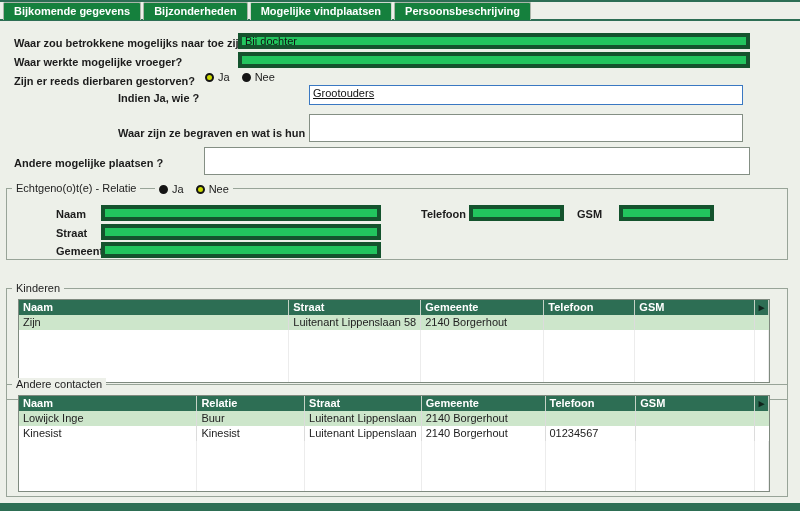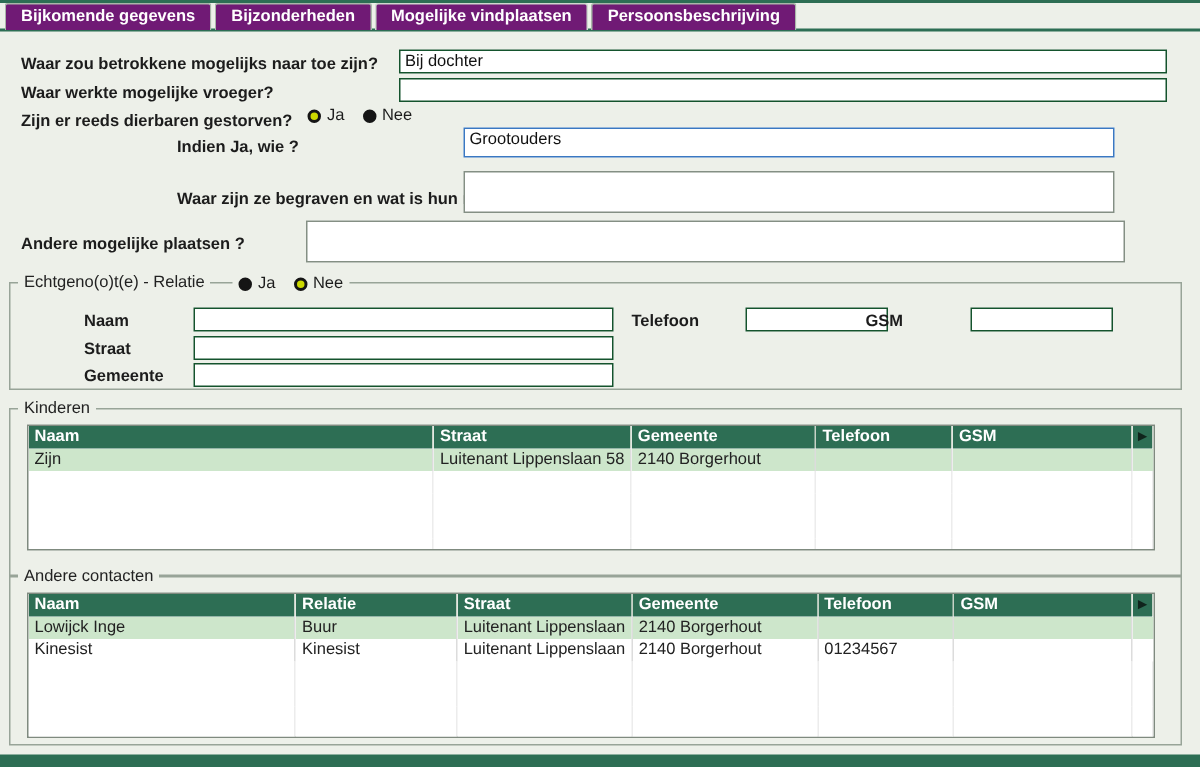--- a/index.html
+++ b/index.html
@@ -15,31 +15,31 @@
     height: 511px;
     background: #edf0e9;
     overflow: hidden;
   }
   .topline { position:absolute; left:0; top:0; width:800px; height:2px; background:#2d6e54; }
   .tabline { position:absolute; left:0; top:19px; width:800px; height:2px; background:#2d6e54; z-index:1; }
   .bottombar { position:absolute; left:0; top:503px; width:800px; height:8px; background:#2d6e54; }
 
   .tabbar { position:absolute; left:3px; top:2px; display:flex; z-index:2; }
   .tab {
-    background:#701a75; color:#fff; font-weight:bold;
+    background:#15803d; color:#fff; font-weight:bold;
     padding:2px 10px 3px; margin-right:2px; line-height:12px;
     border:1px solid #aab6aa; border-bottom:none;
     border-radius:2px 2px 0 0; cursor:default; white-space:nowrap;
   }
   .tab.active { border-color:#cfd8cf; z-index:3; }
 
   .lbl { position:absolute; font-weight:bold; white-space:nowrap; color:#1c1c1c; }
   .tf {
-    position:absolute; height:16px; border:1px solid #14532d; background:#ffffff;
-    font:11px "Liberation Sans", sans-serif; padding:1px 3px; color:#111;margin-left:28px;
+    position:absolute; height:16px; border:4px solid #14532d; background:#22c55e;
+    font:11px "Liberation Sans", sans-serif; padding:1px 3px; color:#111;
   }
   .ta {
     position:absolute; border:1px solid #848f84; background:#fff;
     font:11px "Liberation Sans", sans-serif; padding:1px 3px; color:#111;
     resize:none; overflow-y:scroll; overflow-x:hidden;
   }
   .ta.focused { border:1px solid #3a78c2; }
   .ta::-webkit-scrollbar { width:12px; }
   .ta::-webkit-scrollbar-track { background:#f1f1ef; }
   .ta::-webkit-scrollbar-button:single-button { height:12px; background:#e3e3df; border:1px solid #b9b9b4; }
@@ -100,21 +100,21 @@
 
   <span class="lbl" style="left:14px;top:75px" data-name="deceased-label">Zijn er reeds dierbaren gestorven?</span>
   <div class="rg" style="left:205px;top:71px" data-name="deceased-radio-group">
     <span class="radio on" data-name="deceased-ja-radio"></span>
     <span data-name="deceased-ja-label">Ja</span>
     <span class="radio gap off" data-name="deceased-nee-radio"></span>
     <span data-name="deceased-nee-label">Nee</span>
   </div>
 
   <span class="lbl" style="left:118px;top:92px" data-name="who-label">Indien Ja, wie ?</span>
-  <textarea class="ta focused" style="left: 309px; top: 85px; width: 434px; height: 20px;" data-name="who-textarea">Grootouders</textarea>
+  <textarea class="ta focused" style="left: 309px; top: 85px; width: 434px; height: 20px; text-decoration: underline;" data-name="who-textarea">Grootouders</textarea>
 
   <span class="lbl" style="left:118px;top:127px" data-name="buried-label">Waar zijn ze begraven en wat is hun relatie</span>
   <textarea class="ta" style="left: 309px; top: 114px; width: 434px; height: 28px;" data-name="buried-textarea"></textarea>
 
   <span class="lbl" style="left:14px;top:157px" data-name="other-places-label">Andere mogelijke plaatsen ?</span>
   <textarea class="ta" style="left: 204px; top: 147px; width: 546px; height: 28px;" data-name="other-places-textarea"></textarea>
 
   <div class="fs" style="left:6px;top:188px;width:782px;height:72px" data-name="partner-fieldset">
     <span class="fslegend" data-name="partner-legend">Echtgeno(o)t(e) - Relatie</span>
     <div class="rg" style="left:148px;top:-6px;background:#edf0e9;padding:0 4px" data-name="partner-radio-group">
@@ -133,21 +133,21 @@
     <span class="lbl" style="left:570px;top:19px" data-name="partner-gsm-label">GSM</span>
     <input class="tf" style="left: 612px; top: 16px; width: 95px;" data-name="partner-gsm-input" value="">
 
     <span class="lbl" style="left:49px;top:38px" data-name="partner-straat-label">Straat</span>
     <input class="tf" style="left: 94px; top: 35px; width: 280px;" data-name="partner-straat-input" value="">
 
     <span class="lbl" style="left:49px;top:56px" data-name="partner-gemeente-label">Gemeente</span>
     <input class="tf" style="left: 94px; top: 53px; width: 280px;" data-name="partner-gemeente-input" value="">
   </div>
 
-  <div class="fs" style="left:6px;top:272px;width:782px;height:112px" data-name="kinderen-fieldset">
+  <div class="fs" style="left:6px;top:288px;width:782px;height:112px" data-name="kinderen-fieldset">
     <span class="fslegend" data-name="kinderen-legend">Kinderen</span>
     <div class="tblwrap" style="left:11px;top:10px;width:752px;height:84px" data-name="kinderen-table-wrapper">
       <table data-name="kinderen-table">
           <colgroup>
             <col style="width: 276px;">
             <col style="width: 118px;">
             <col style="width: 124px;">
             <col style="width: 92px;">
             <col style="width: 122px;">
             <col style="width: 14px;">

